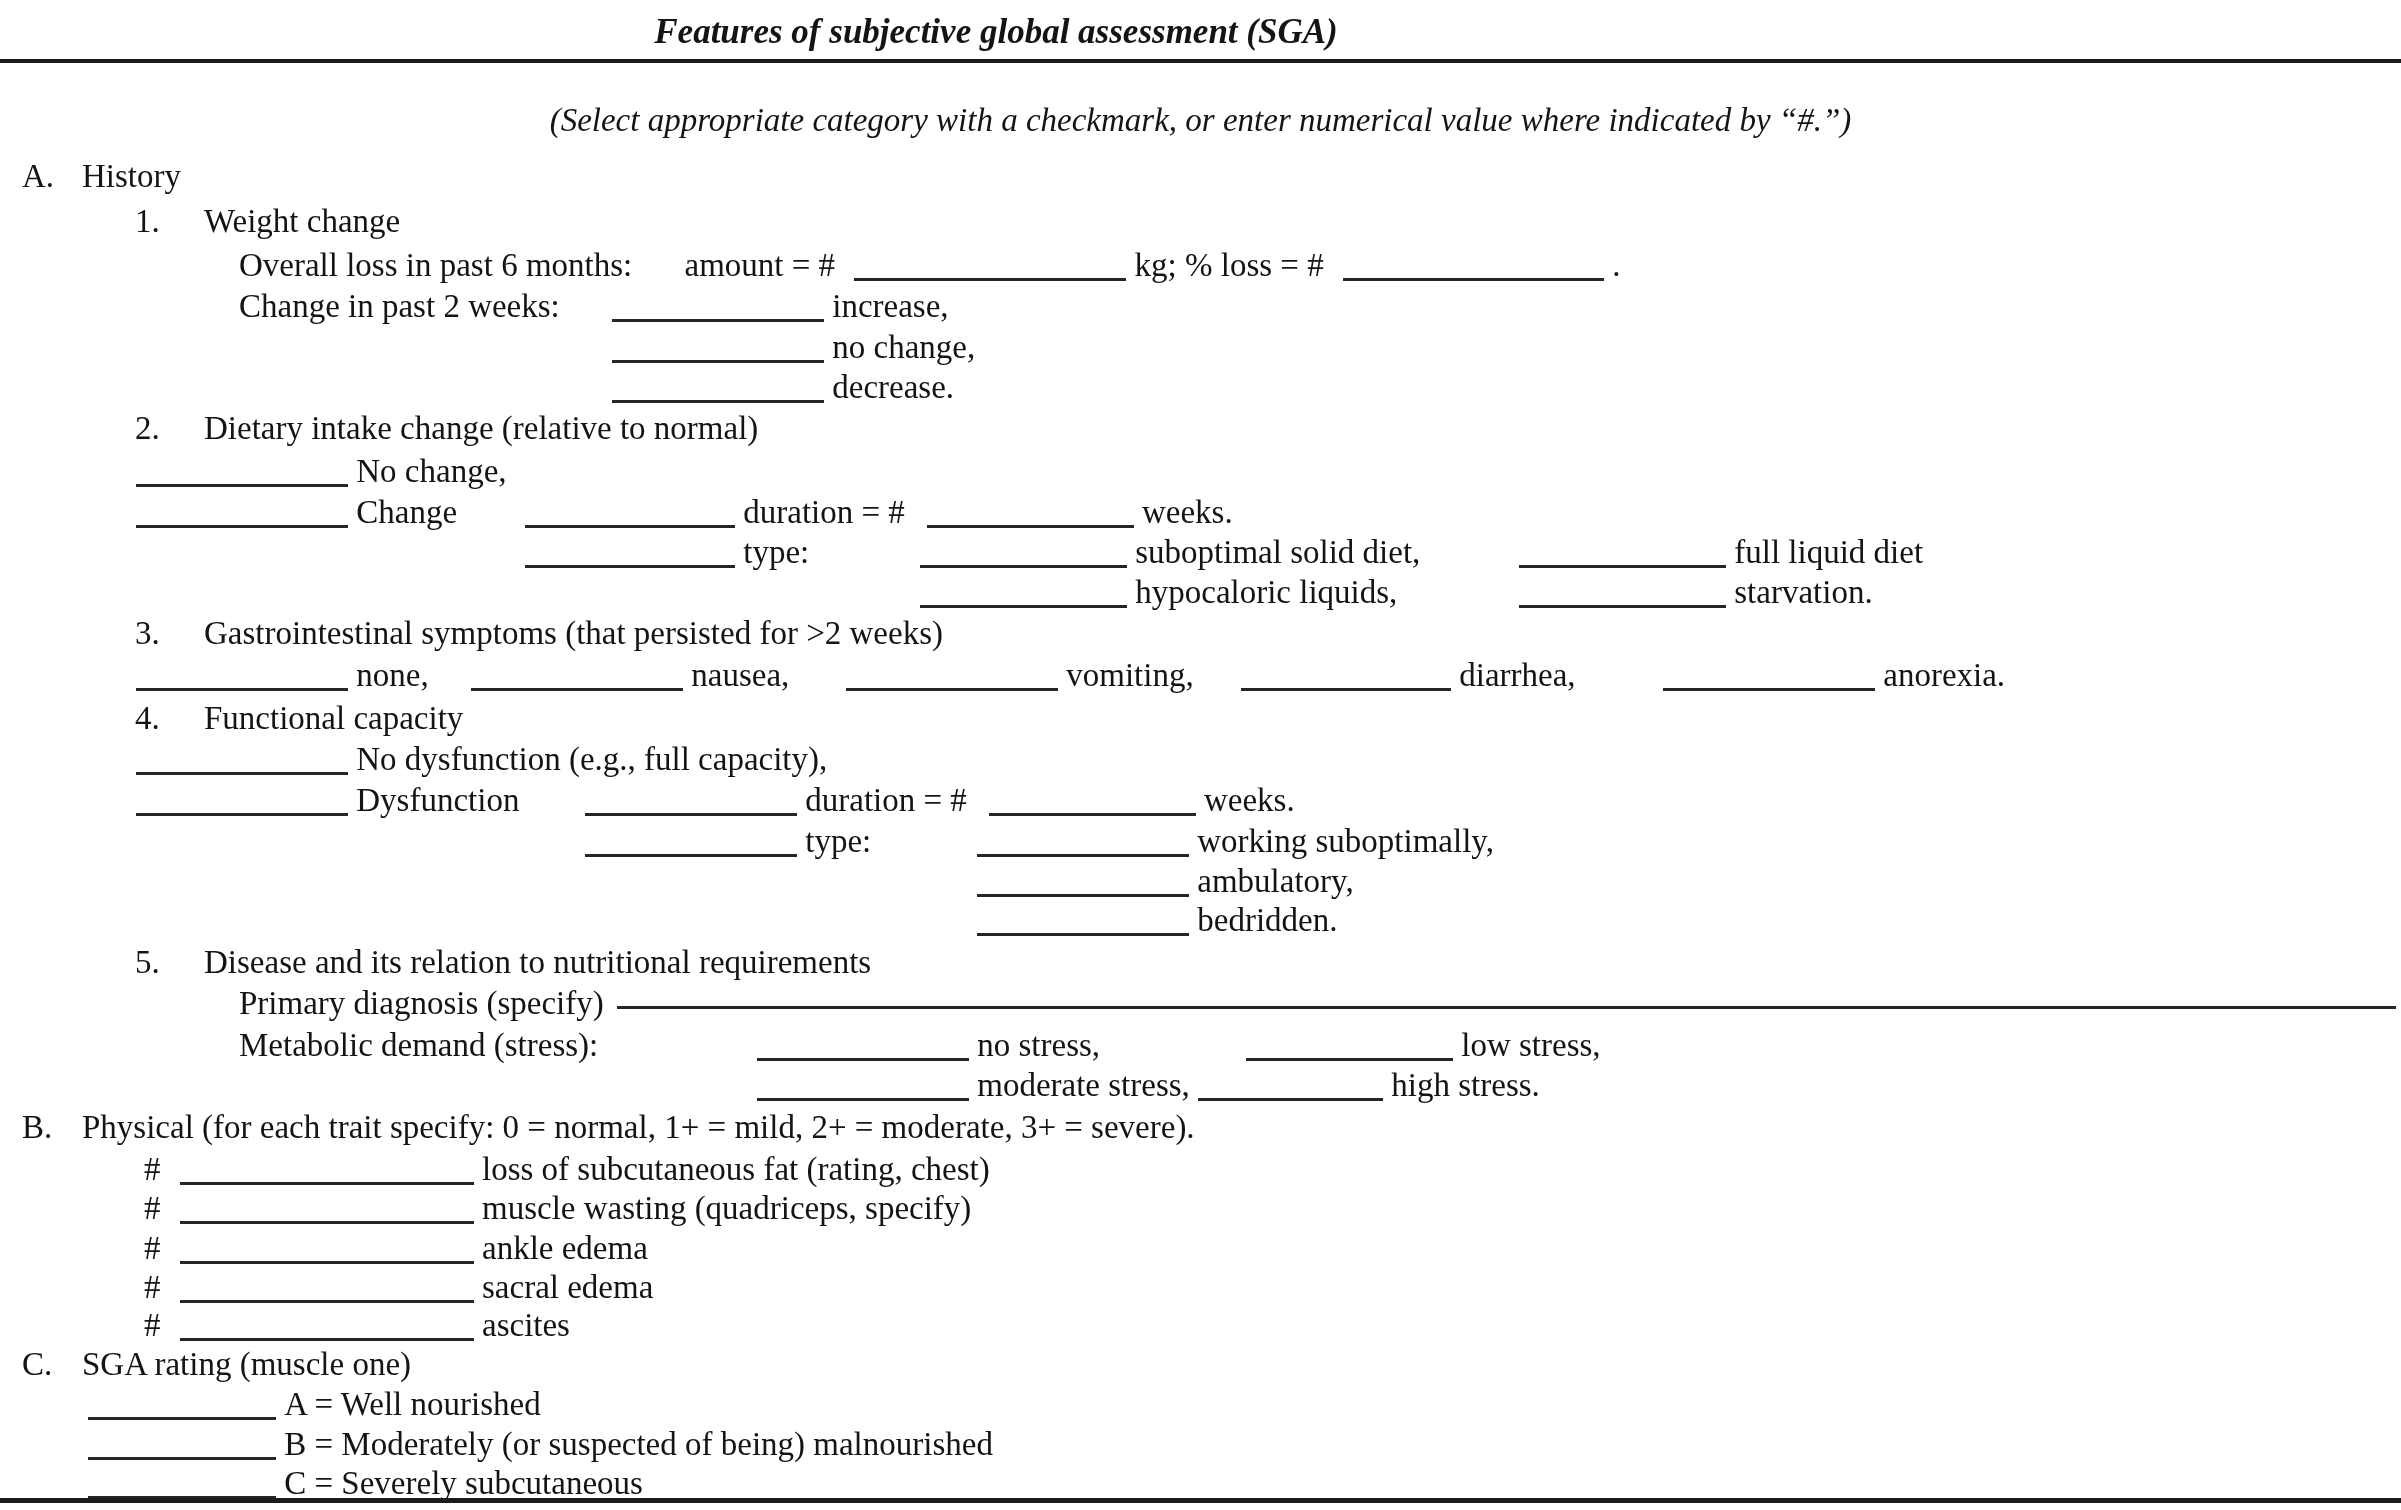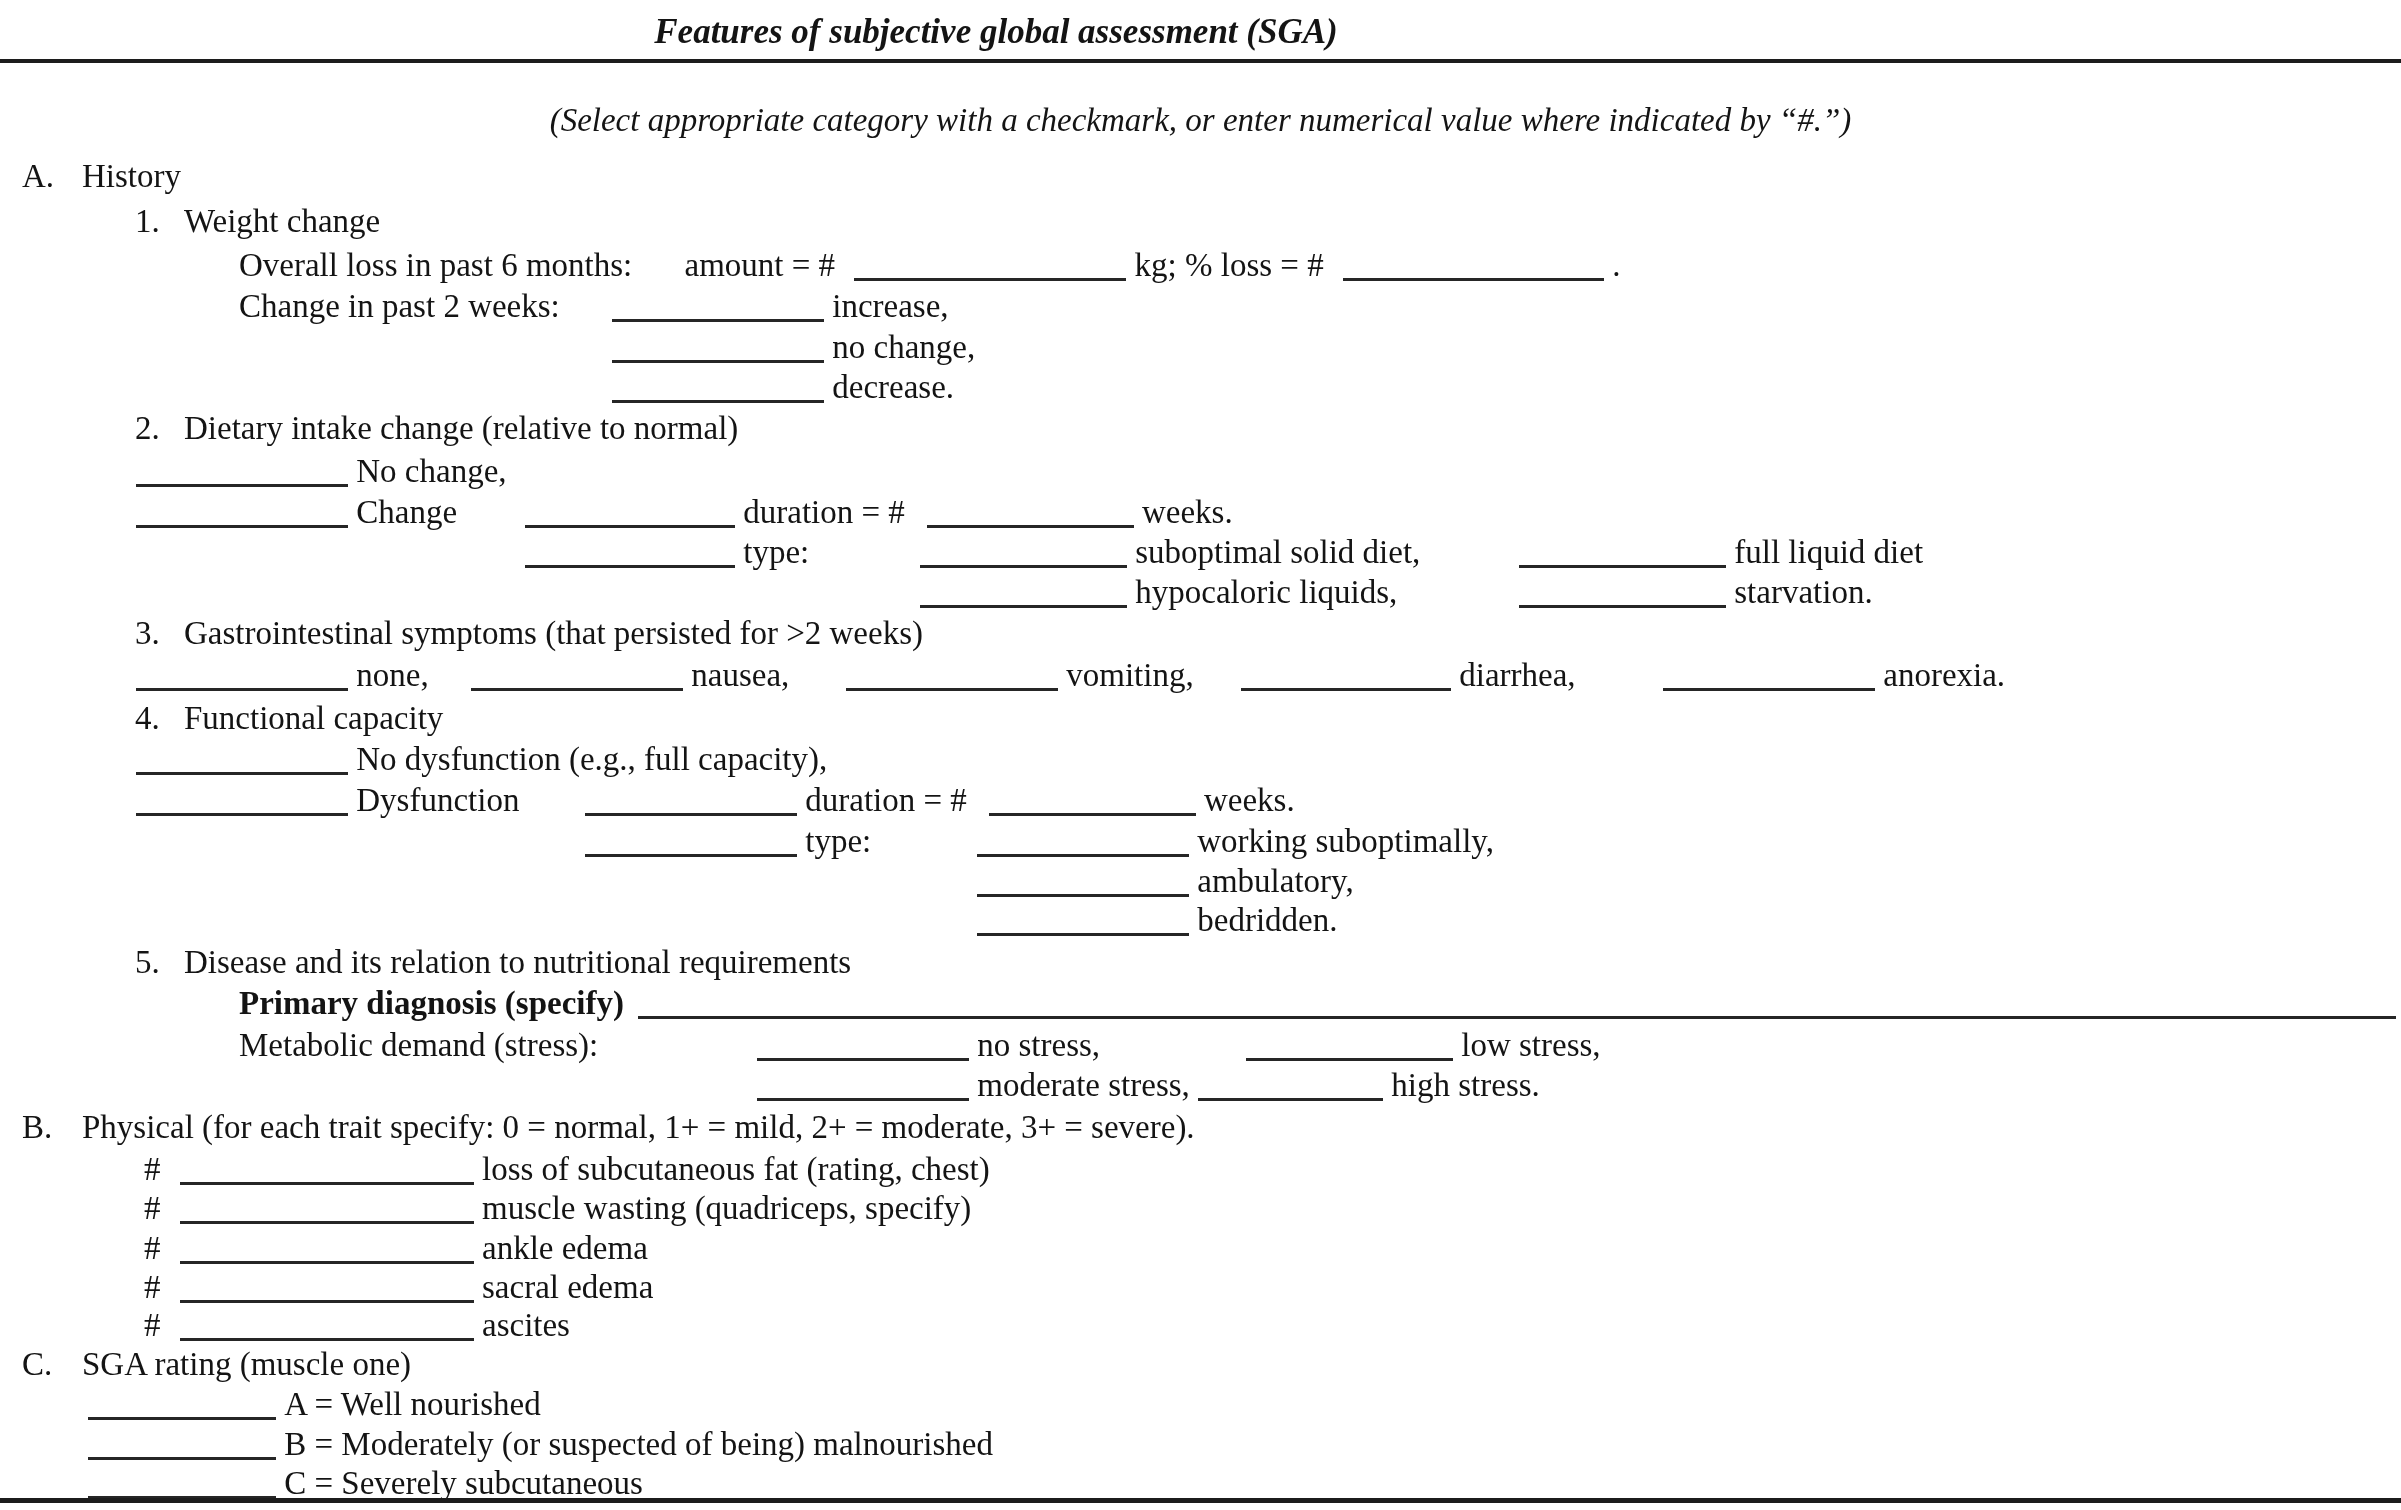--- a/index.html
+++ b/index.html
@@ -14,21 +14,21 @@
   .blank{
     display:inline-block;height:22px;border-bottom:3.8px solid #262626;
     margin-bottom:-5.4px;
   }
   .rule{position:absolute;left:0;width:2401px;background:#1c1c1c;}
   .title{position:absolute;left:0;width:1992px;text-align:center;font-style:italic;font-weight:bold;font-size:35px;}
   .caption{position:absolute;left:0;width:2401px;text-align:center;font-style:italic;font-size:33px;}
   .seclabel{position:absolute;left:22px;}
   .sechead{position:absolute;left:82px;}
   .itemnum{position:absolute;left:135px;}
-  .itemhead{position:absolute;left:184px;text-align:right;}
+  .itemhead{position:absolute;left:204px;text-align:right;}
   .indent{position:absolute;left:239px;}
 </style>
 </head>
 <body>
 
 <div class="title" style="top:12px">Features of subjective global assessment (SGA)</div>
 <div class="rule" style="top:59px;height:3.8px"></div>
 <div class="caption" style="top:102px">(Select appropriate category with a checkmark, or enter numerical value where indicated by “#.”)</div>
 
 <div class="line" style="top:157px">
@@ -187,21 +187,21 @@
     <span class="blank" style="width:212px"></span>
     <span class="t">bedridden.</span>
   </span>
 </div>
 
 <div class="line" style="top:943px">
   <span class="itemnum">5.</span>
   <span class="itemhead">Disease and its relation to nutritional requirements</span>
 </div>
 <div class="line" style="top:984px">
-  <span class="indent" style="right:5.4px;display:flex;align-items:center;font-weight:bold;">
+  <span class="indent" style="right:5.4px;display:flex;align-items:flex-start;">
     <span class="t">Primary diagnosis (specify)</span>
     <span class="blank" style="flex:1;margin-left:13.6px"></span>
   </span>
 </div>
 <div class="line" style="top:1026px">
   <span class="indent">Metabolic demand (stress):</span>
   <span class="col" style="left:757px">
     <span class="blank" style="width:212px"></span>
     <span class="t">no stress,</span>
   </span>

